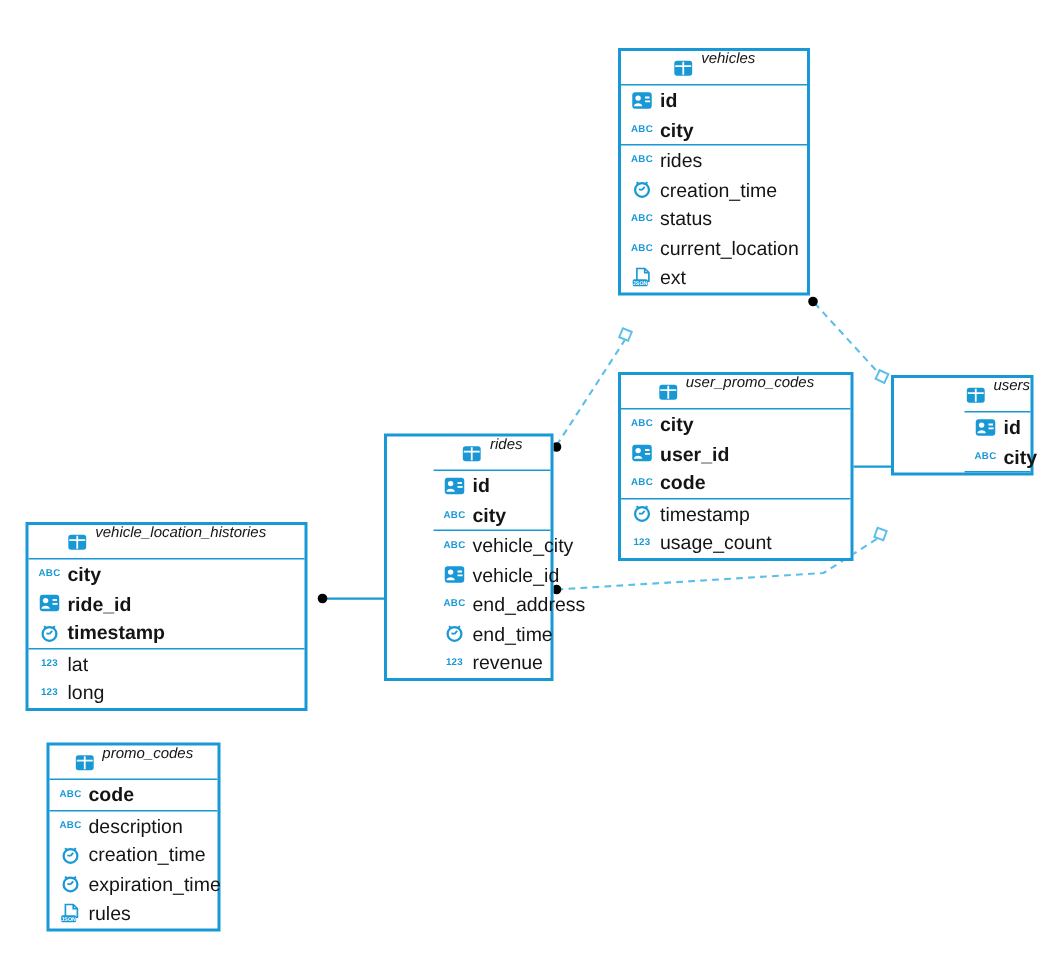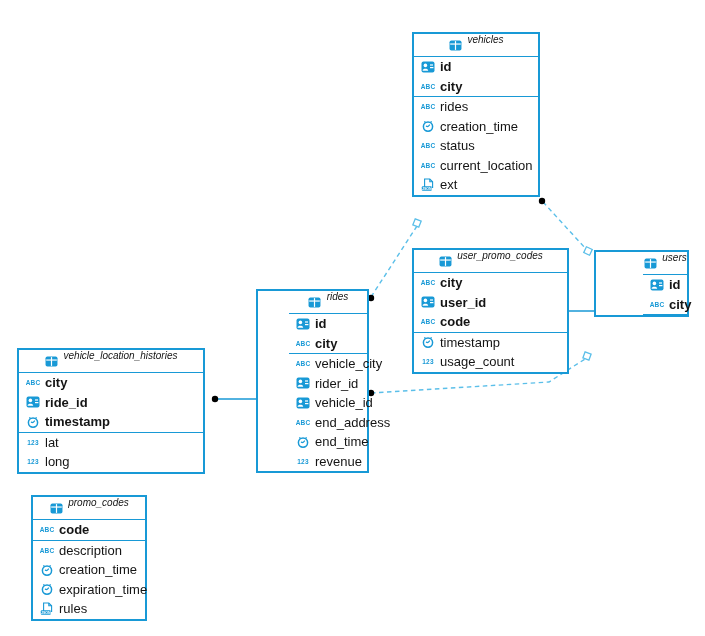--- a/index.html
+++ b/index.html
@@ -229,28 +229,20 @@
       <div class="row">
         <span class="ico tico">ABC</span>
         <span class="cname">vehicle_city</span>
       </div>
       <div class="row">
         <span class="ico">
             <svg class="isvg" width="14" height="12">
               <use href="#i-id"></use>
             </svg>
           </span>
-        <span class="cname">rider_id</span>
-      </div>
-      <div class="row">
-        <span class="ico">
-            <svg class="isvg" width="14" height="12">
-              <use href="#i-id"></use>
-            </svg>
-          </span>
         <span class="cname">vehicle_id</span>
       </div>
       <div class="row">
         <span class="ico tico">ABC</span>
         <span class="cname">end_address</span>
       </div>
       <div class="row">
         <span class="ico">
             <svg class="isvg" width="14" height="14">
               <use href="#i-clock"></use>

